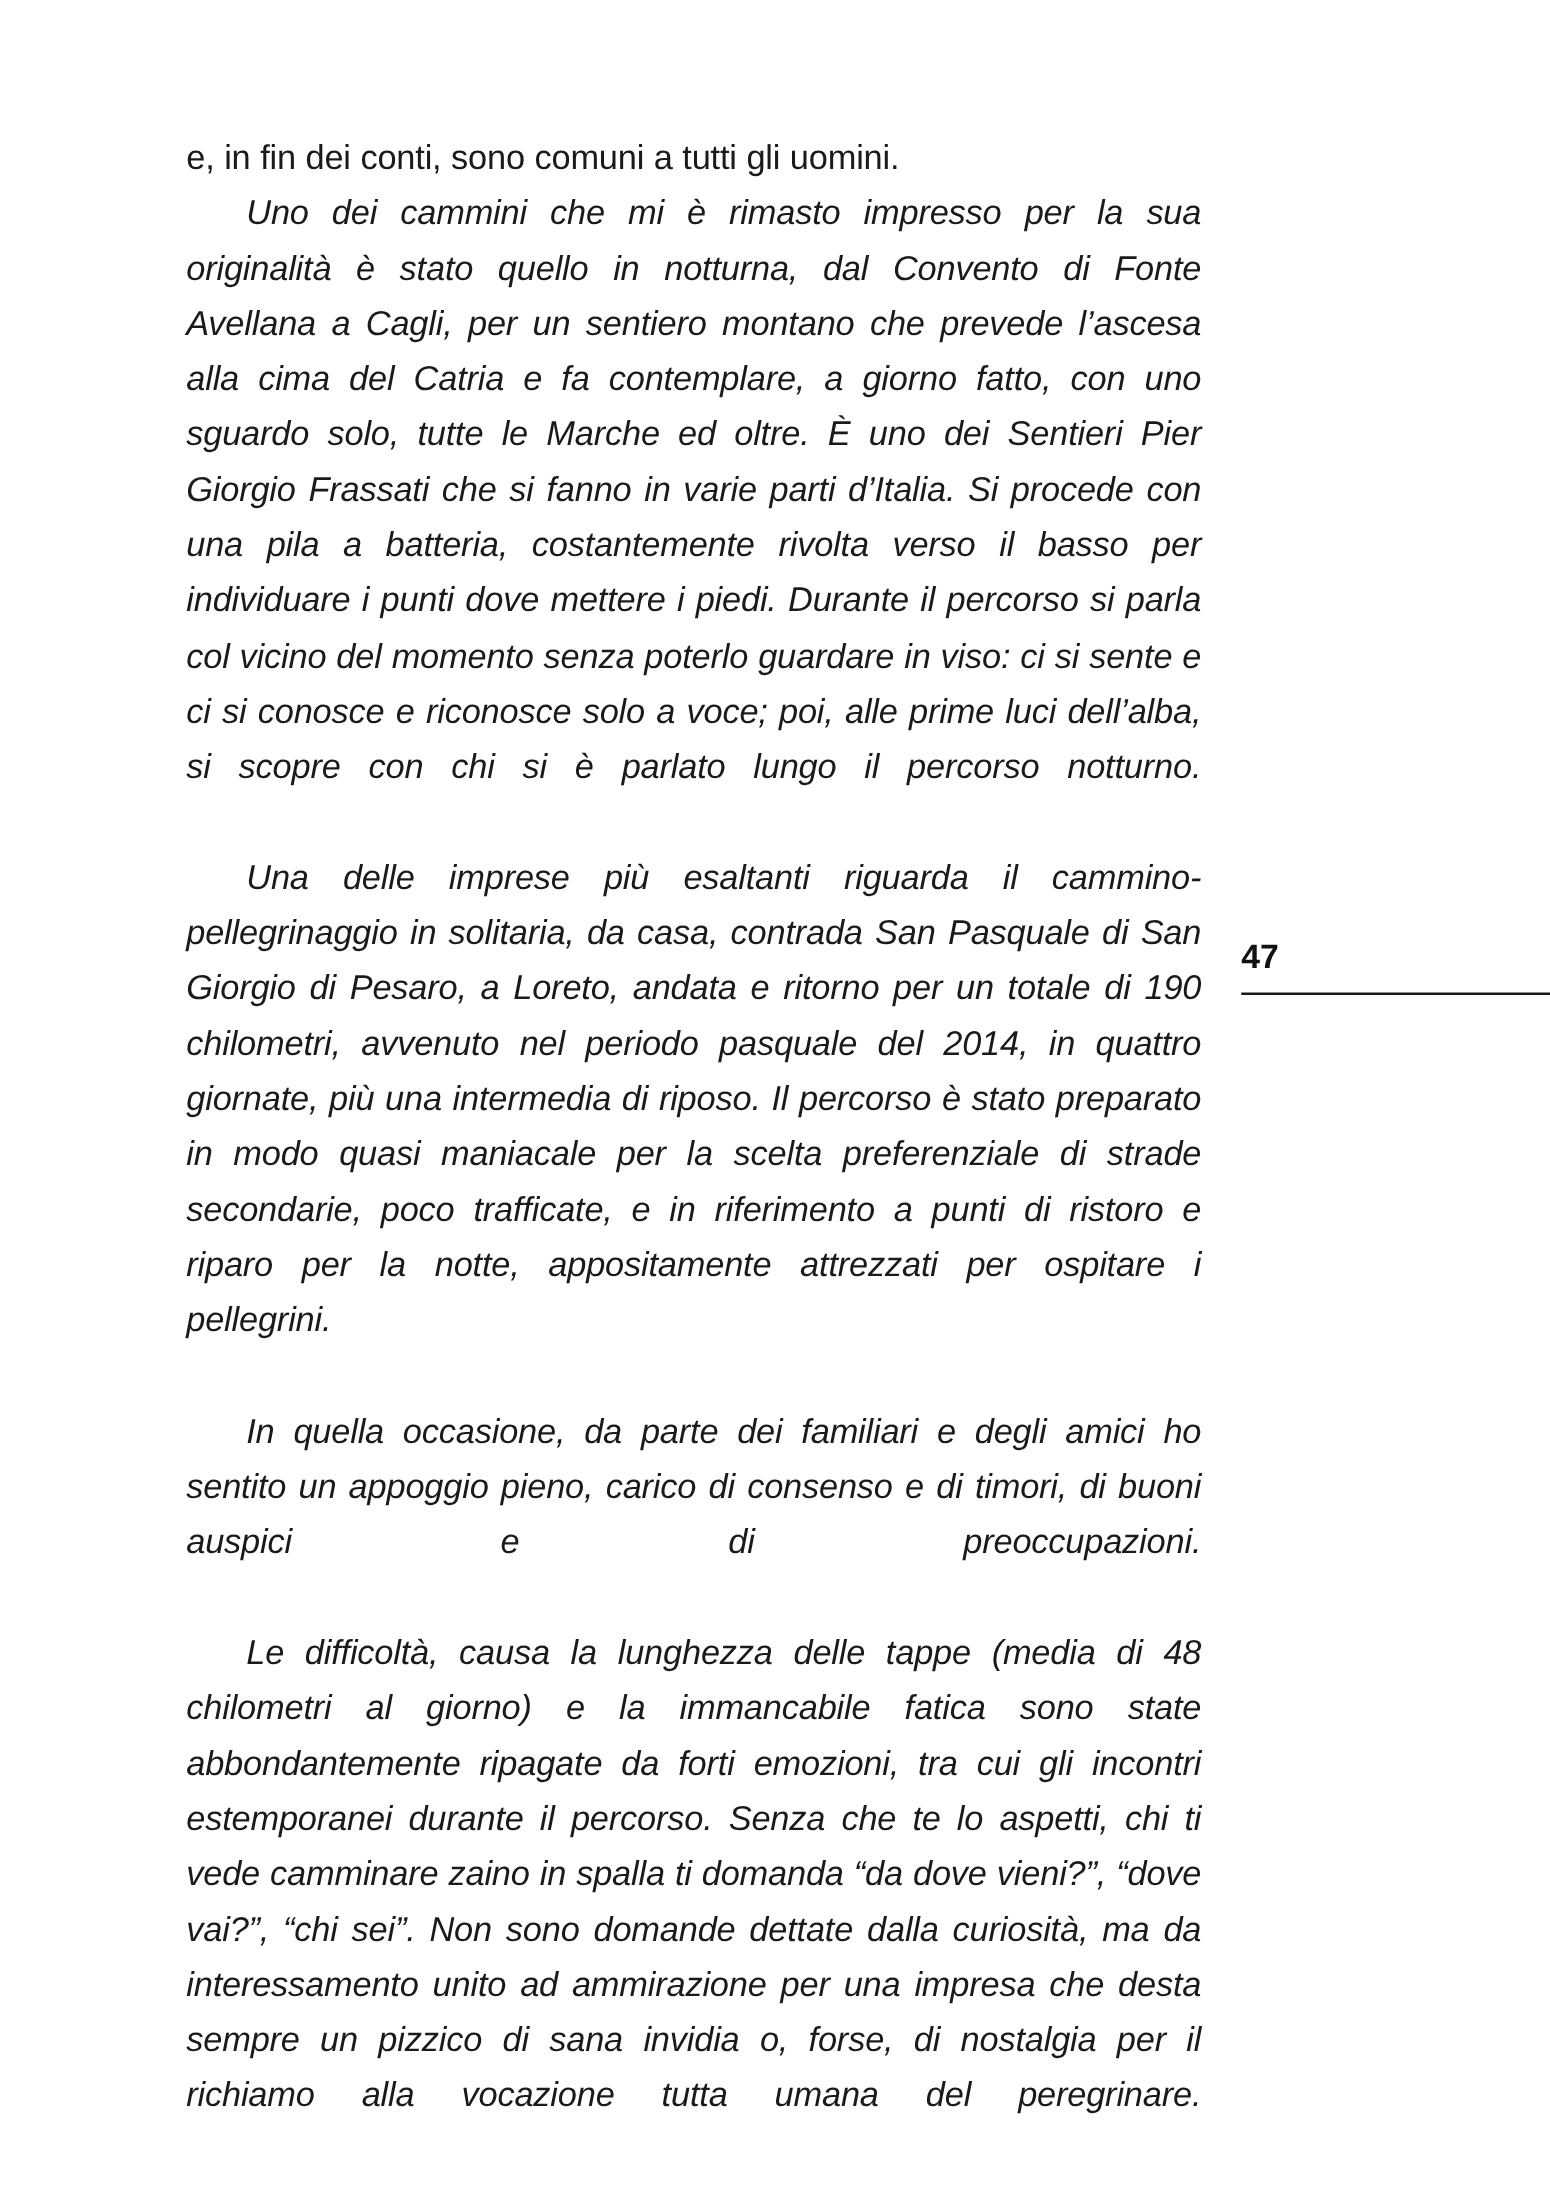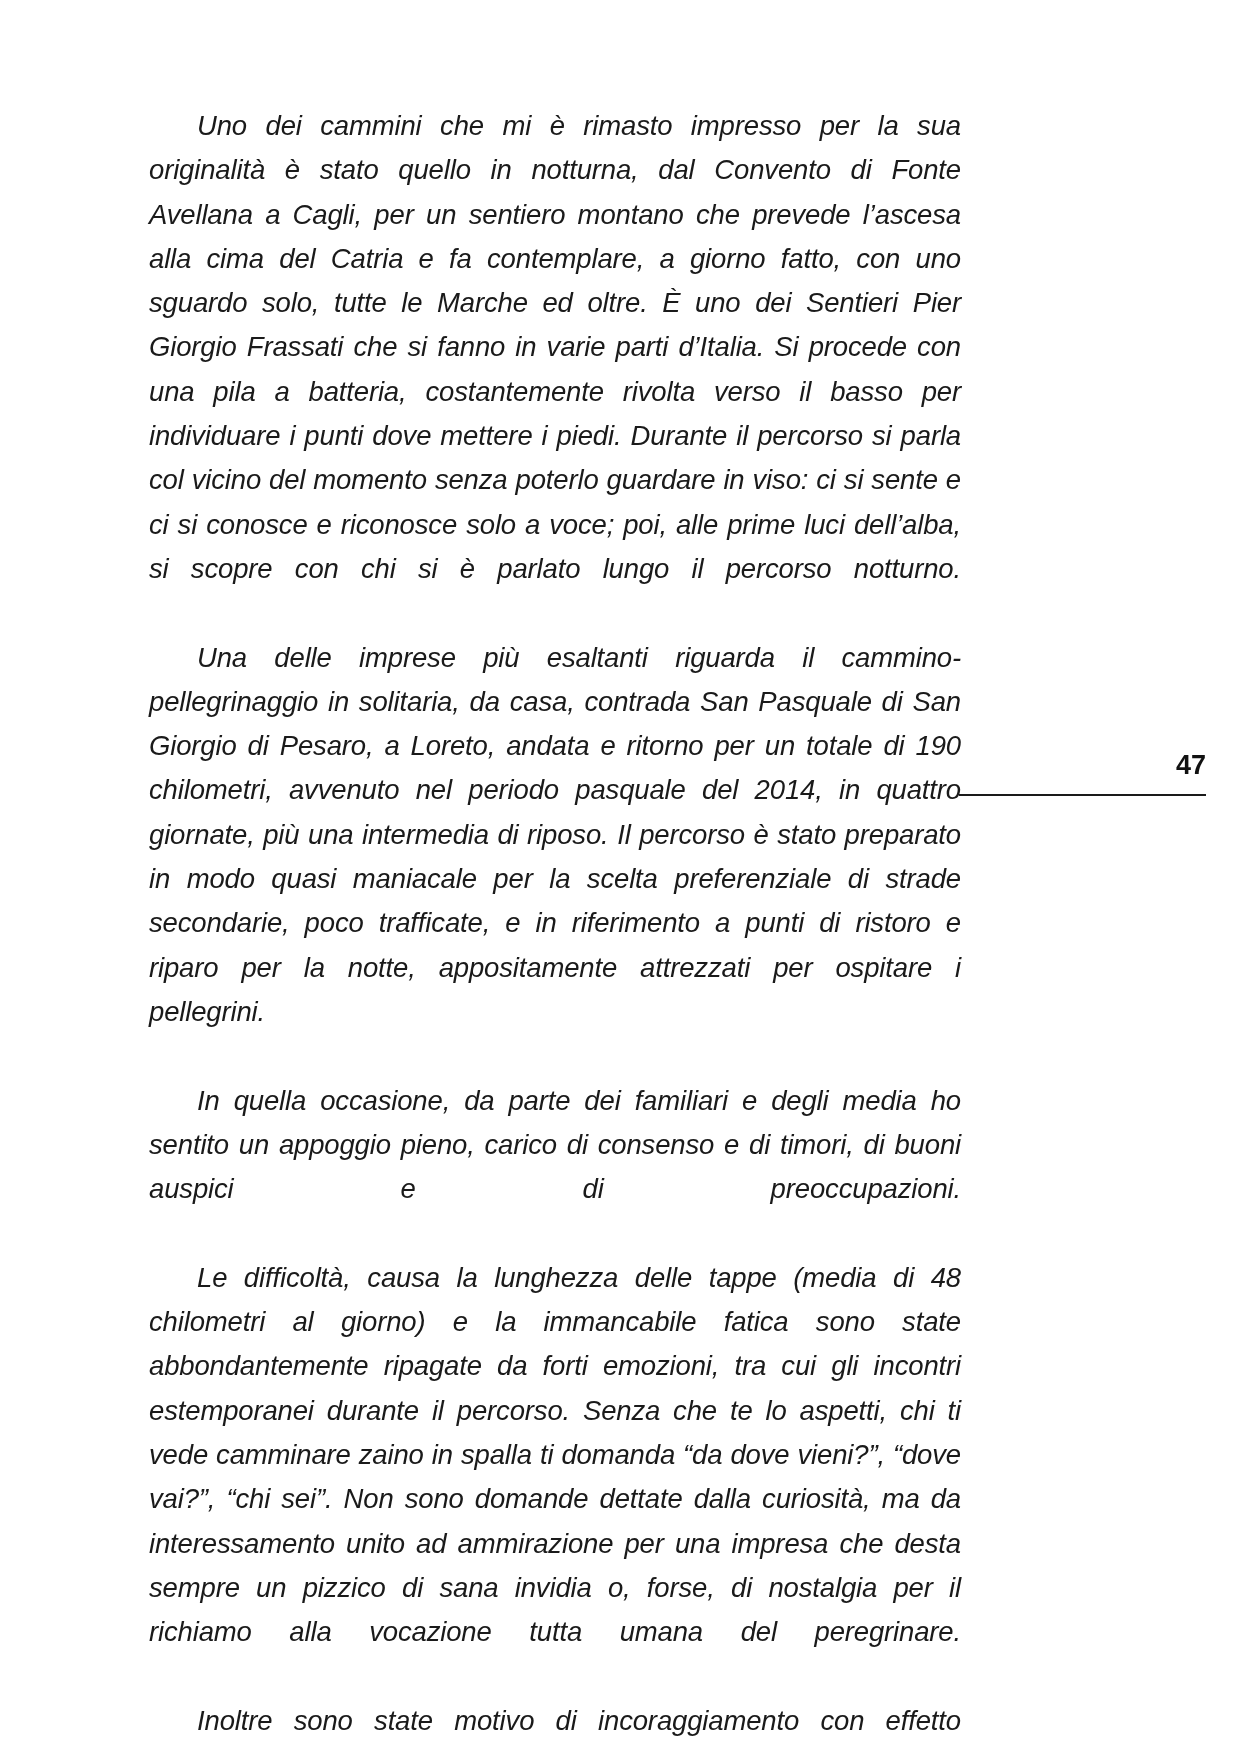--- a/index.html
+++ b/index.html
@@ -44,24 +44,23 @@
   .para::after {
     content: "";
     display: inline-block;
     width: 100%;
   }
   .para.flush::after { display: none; }
 
   
   .folio-block {
     position: absolute;
-    left: 959px;
+    left: 993px;
     top: 748px;
     width: 247px;
-    text-align: right;
   }
   .folio-number {
     font-size: 27px;
     font-weight: 700;
     color: #111111;
     line-height: 34px;
     letter-spacing: 0px;
   }
   .folio-rule {
     position: absolute;
@@ -72,26 +71,27 @@
     background: #1a1a1a;
   }
 </style>
 </head>
 <body>
 
 <div class="page">
 
   <div class="text-column">
 
+    <p class="para flush">e, in fin dei conti, sono comuni a tutti gli uomini.</p>
 
     <p class="para indent">Uno dei cammini che mi è rimasto impresso per la sua originalità è stato quello in notturna, dal Convento di Fonte Avellana a Cagli, per un sentiero montano che prevede l’ascesa alla cima del Catria e fa contemplare, a giorno fatto, con uno sguardo solo, tutte le Marche ed oltre. È uno dei Sentieri Pier Giorgio Frassati che si fanno in varie parti d’Italia. Si procede con una pila a batteria, costantemente rivolta verso il basso per individuare i punti dove mettere i piedi. Durante il percorso si parla col vicino del momento senza poterlo guardare in viso: ci si sente e ci si conosce e riconosce solo a voce; poi, alle prime luci dell’alba, si scopre con chi si è parlato lungo il percorso notturno.</p>
 
     <p class="para indent">Una delle imprese più esaltanti riguarda il cammino-pellegrinaggio in solitaria, da casa, contrada San Pasquale di San Giorgio di Pesaro, a Loreto, andata e ritorno per un totale di 190 chilometri, avvenuto nel periodo pasquale del 2014, in quattro giornate, più una intermedia di riposo. Il percorso è stato preparato in modo quasi maniacale per la scelta preferenziale di strade secondarie, poco trafficate, e in riferimento a punti di ristoro e riparo per la notte, appositamente attrezzati per ospitare i pellegrini.</p>
 
-    <p class="para indent">In quella occasione, da parte dei familiari e degli media ho sentito un appoggio pieno, carico di consenso e di timori, di buoni auspici e di preoccupazioni.</p>
+    <p class="para indent">In quella occasione, da parte dei familiari e degli amici ho sentito un appoggio pieno, carico di consenso e di timori, di buoni auspici e di preoccupazioni.</p>
 
     <p class="para indent">Le difficoltà, causa la lunghezza delle tappe (media di 48 chilometri al giorno) e la immancabile fatica sono state abbondantemente ripagate da forti emozioni, tra cui gli incontri estemporanei durante il percorso. Senza che te lo aspetti, chi ti vede camminare zaino in spalla ti domanda “da dove vieni?”, “dove vai?”, “chi sei”. Non sono domande dettate dalla curiosità, ma da interessamento unito ad ammirazione per una impresa che desta sempre un pizzico di sana invidia o, forse, di nostalgia per il richiamo alla vocazione tutta umana del peregrinare.</p>
 
     <p class="para indent">Inoltre sono state motivo di incoraggiamento con effetto recupero delle risorse psicofisiche le telefonate dei familiari, dei parenti, degli amici che volevano sapere come stavo e dove mi trovavo al momento. Alcune di esse mi hanno sorpreso in condizioni di diffi-</p>
 
   </div>
 
   <div class="folio-block">
     <div class="folio-number">47</div>
     <div class="folio-rule"></div>

